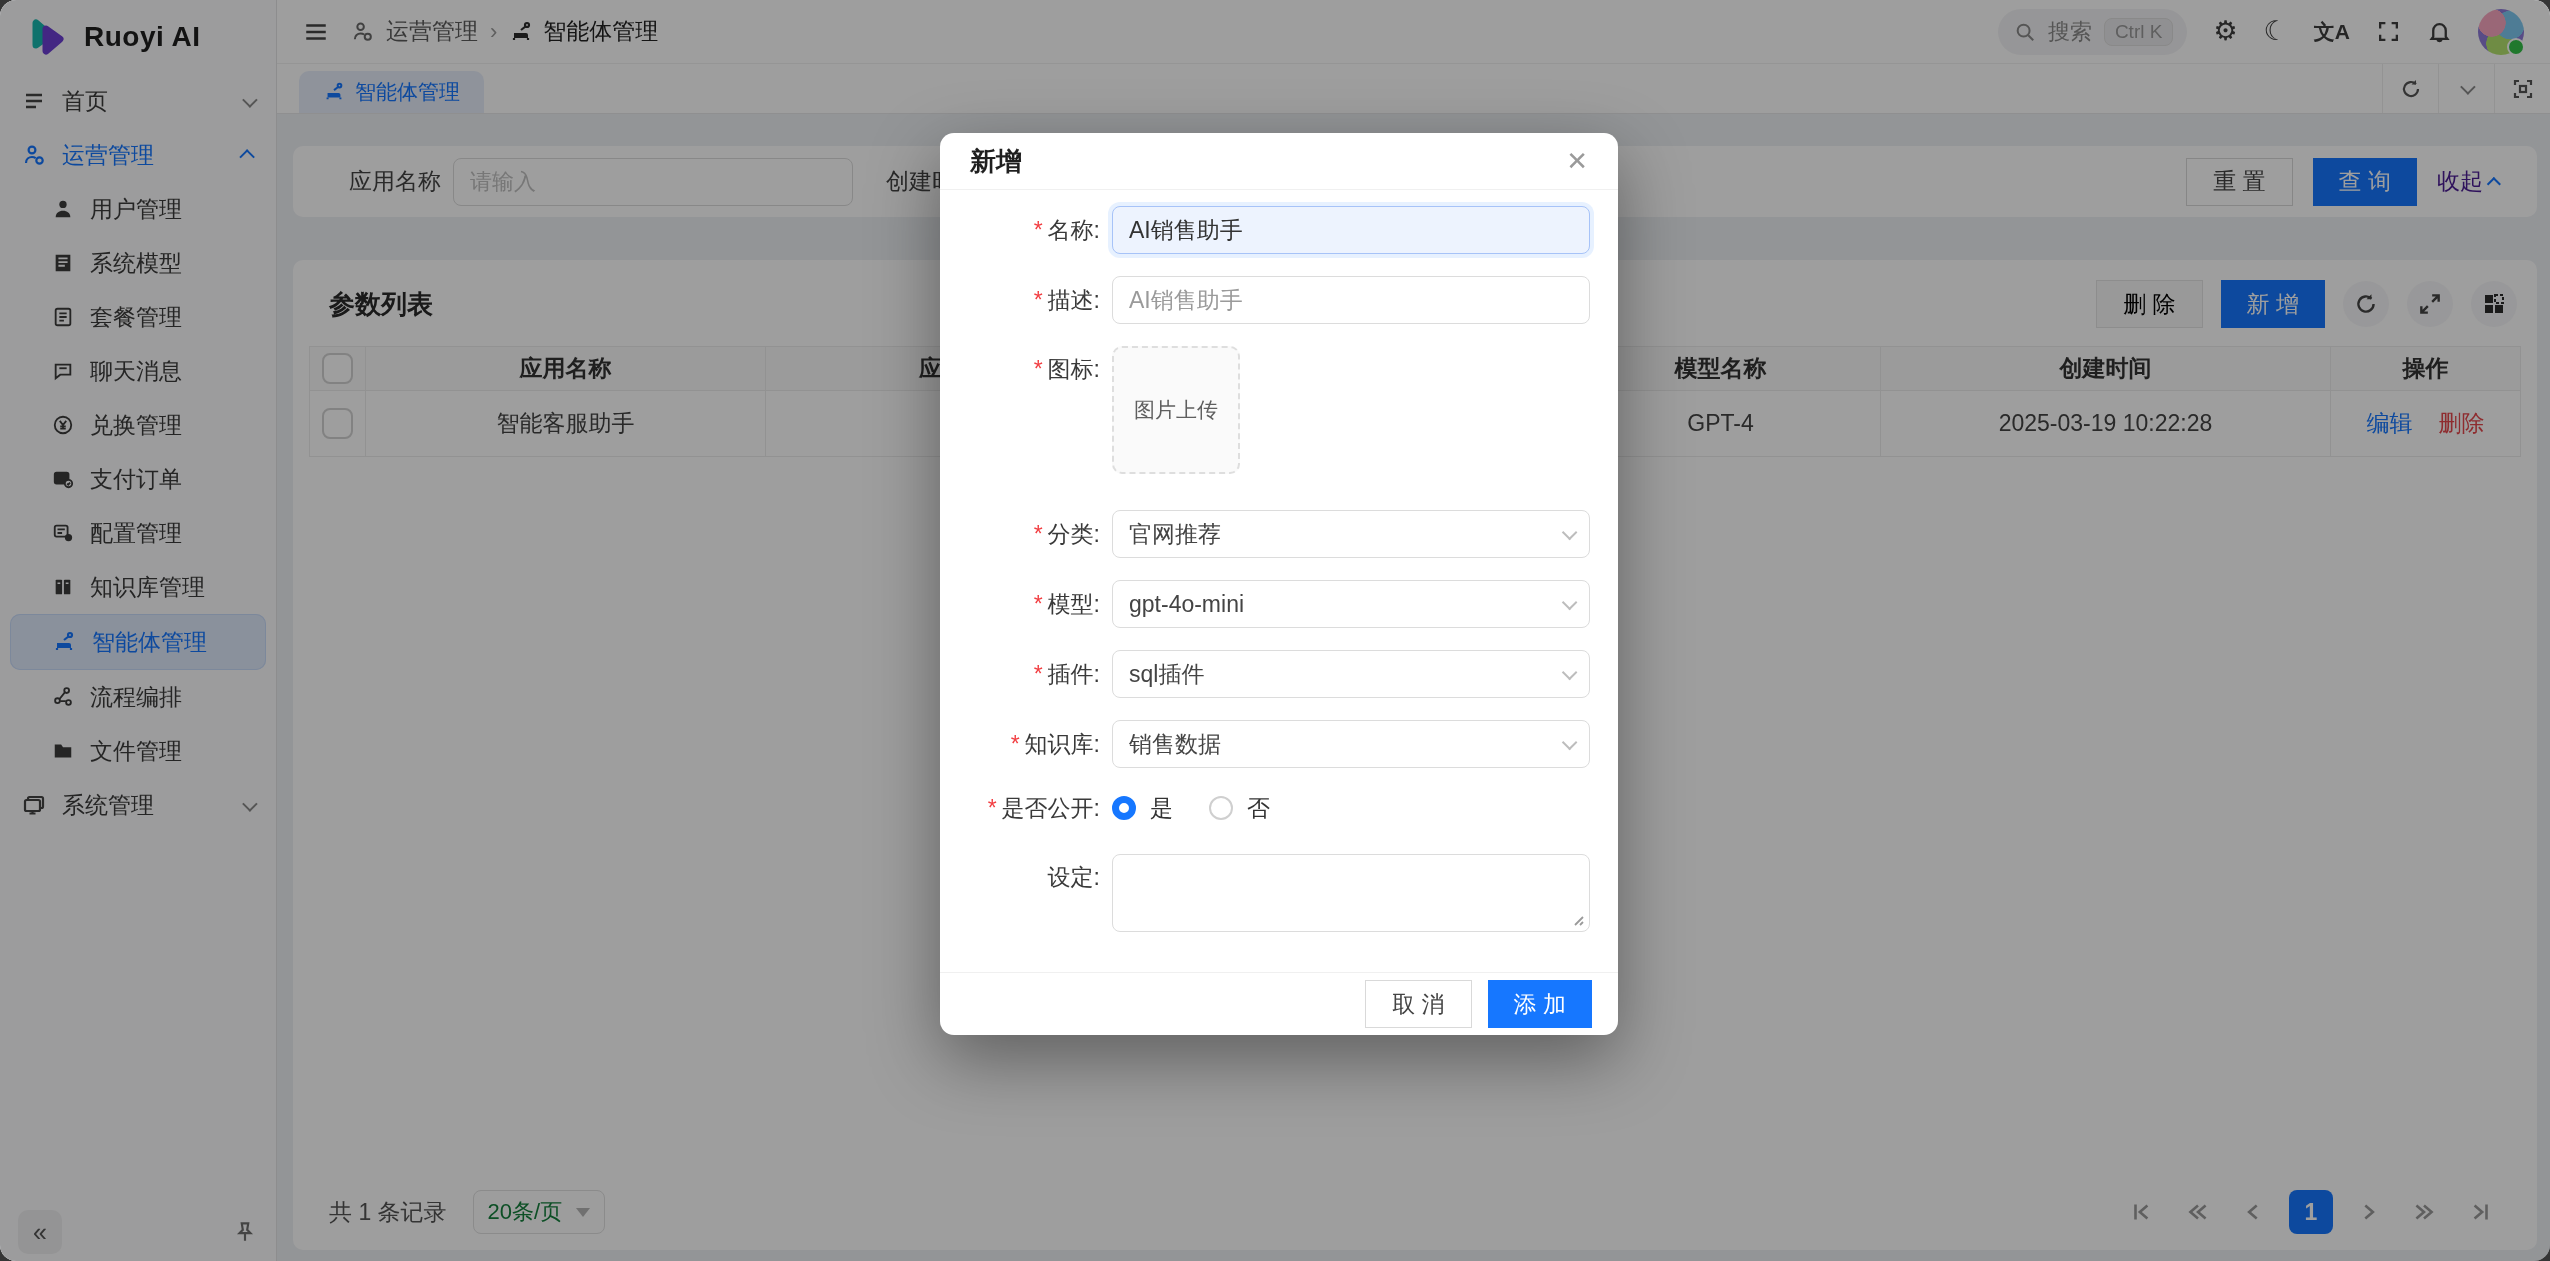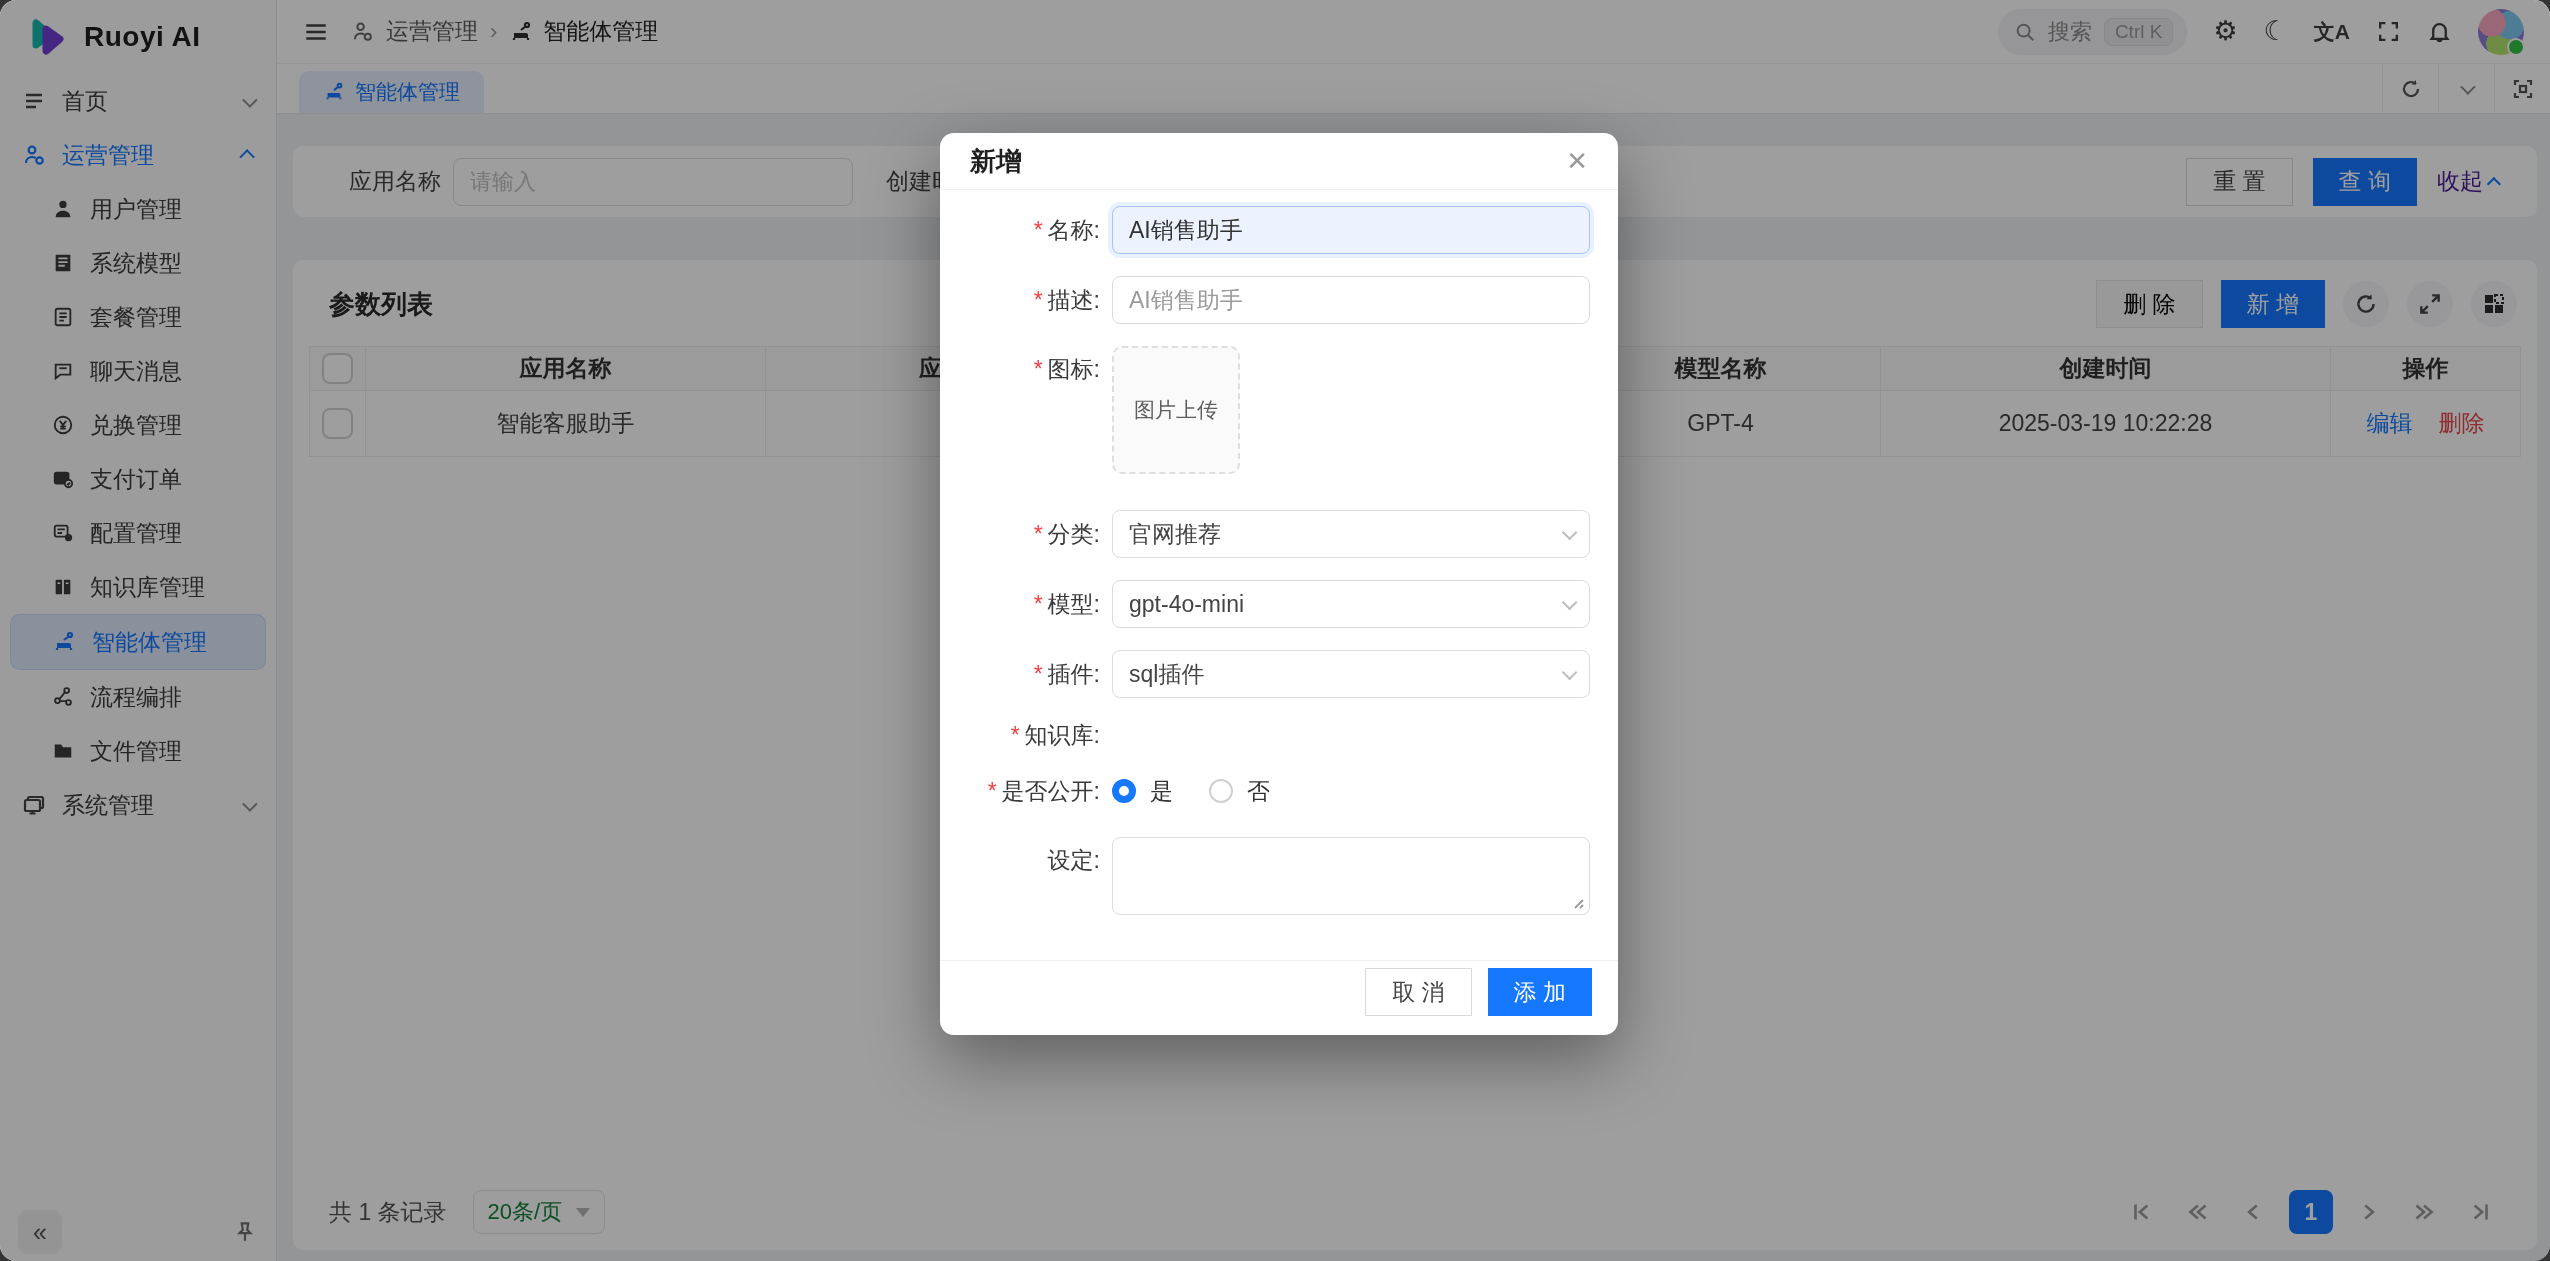--- a/index.html
+++ b/index.html
@@ -100,21 +100,21 @@
   .inp-gray { color:#9a9a9a; }
   .upload-box { width:128px; height:128px; border:2px dashed #dedede; border-radius:10px; background:#fafafa; display:flex; align-items:center; justify-content:center; font-size:21px; color:#5f5f5f; cursor:pointer; }
   .sel { width:100%; height:48px; border:1px solid #dcdcdc; border-radius:8px; padding:0 16px; font-size:23px; color:#444; display:flex; align-items:center; justify-content:space-between; cursor:pointer; background:#fff; }
   .chev-sel { width:11px; height:11px; border-right:2px solid #bdbdbd; border-bottom:2px solid #bdbdbd; transform:rotate(45deg) translateY(-3px); }
   .radio-row { display:flex; align-items:center; gap:14px; height:36px; }
   .radio-on { width:24px; height:24px; border-radius:50%; border:7.5px solid #1677ff; background:#fff; flex:none; }
   .radio-off { width:24px; height:24px; border-radius:50%; border:2px solid #cfcfcf; background:#fff; flex:none; margin-left:22px; }
   .radio-lbl { font-size:23px; color:#333; }
   .txtarea { position:relative; width:478px; height:78px; border:1px solid #dcdcdc; border-radius:8px; background:#fff; }
   .resize-grip { position:absolute; right:5px; bottom:5px; }
-  .modal-foot { position:absolute; left:0; right:0; bottom:12px; height:63px; border-top:1px solid #f0f0f0; display:flex; align-items:center; justify-content:flex-end; gap:16px; padding-right:26px; }
+  .modal-foot { position:absolute; left:0; right:0; bottom:0; height:63px; border-top:1px solid #f0f0f0; display:flex; align-items:center; justify-content:flex-end; gap:16px; padding-right:26px; }
   .mb-36 { margin-bottom:36px; }
   .mb-28 { margin-bottom:28px; }
   .al-top { align-items:flex-start; }
   .al-top .fr-label { margin-top:8px; }
   svg { display:block; }
 </style>
 </head>
 <body>
 
 <div class="app">
@@ -550,20 +550,26 @@
               <span class="chev-sel"></span>
             </div>
           </div>
       </div>
 
       <div class="fr">
         <span class="fr-label">
             <span class="req">*</span>
             <span>知识库:</span>
           </span>
+        <div class="fr-ctrl">
+            <div class="sel">
+              <span>销售数据</span>
+              <span class="chev-sel"></span>
+            </div>
+          </div>
       </div>
 
       <div class="fr mb-28">
         <span class="fr-label">
             <span class="req">*</span>
             <span>是否公开:</span>
           </span>
         <div class="fr-ctrl radio-row">
           <span class="radio-on"></span>
           <span class="radio-lbl">是</span>

